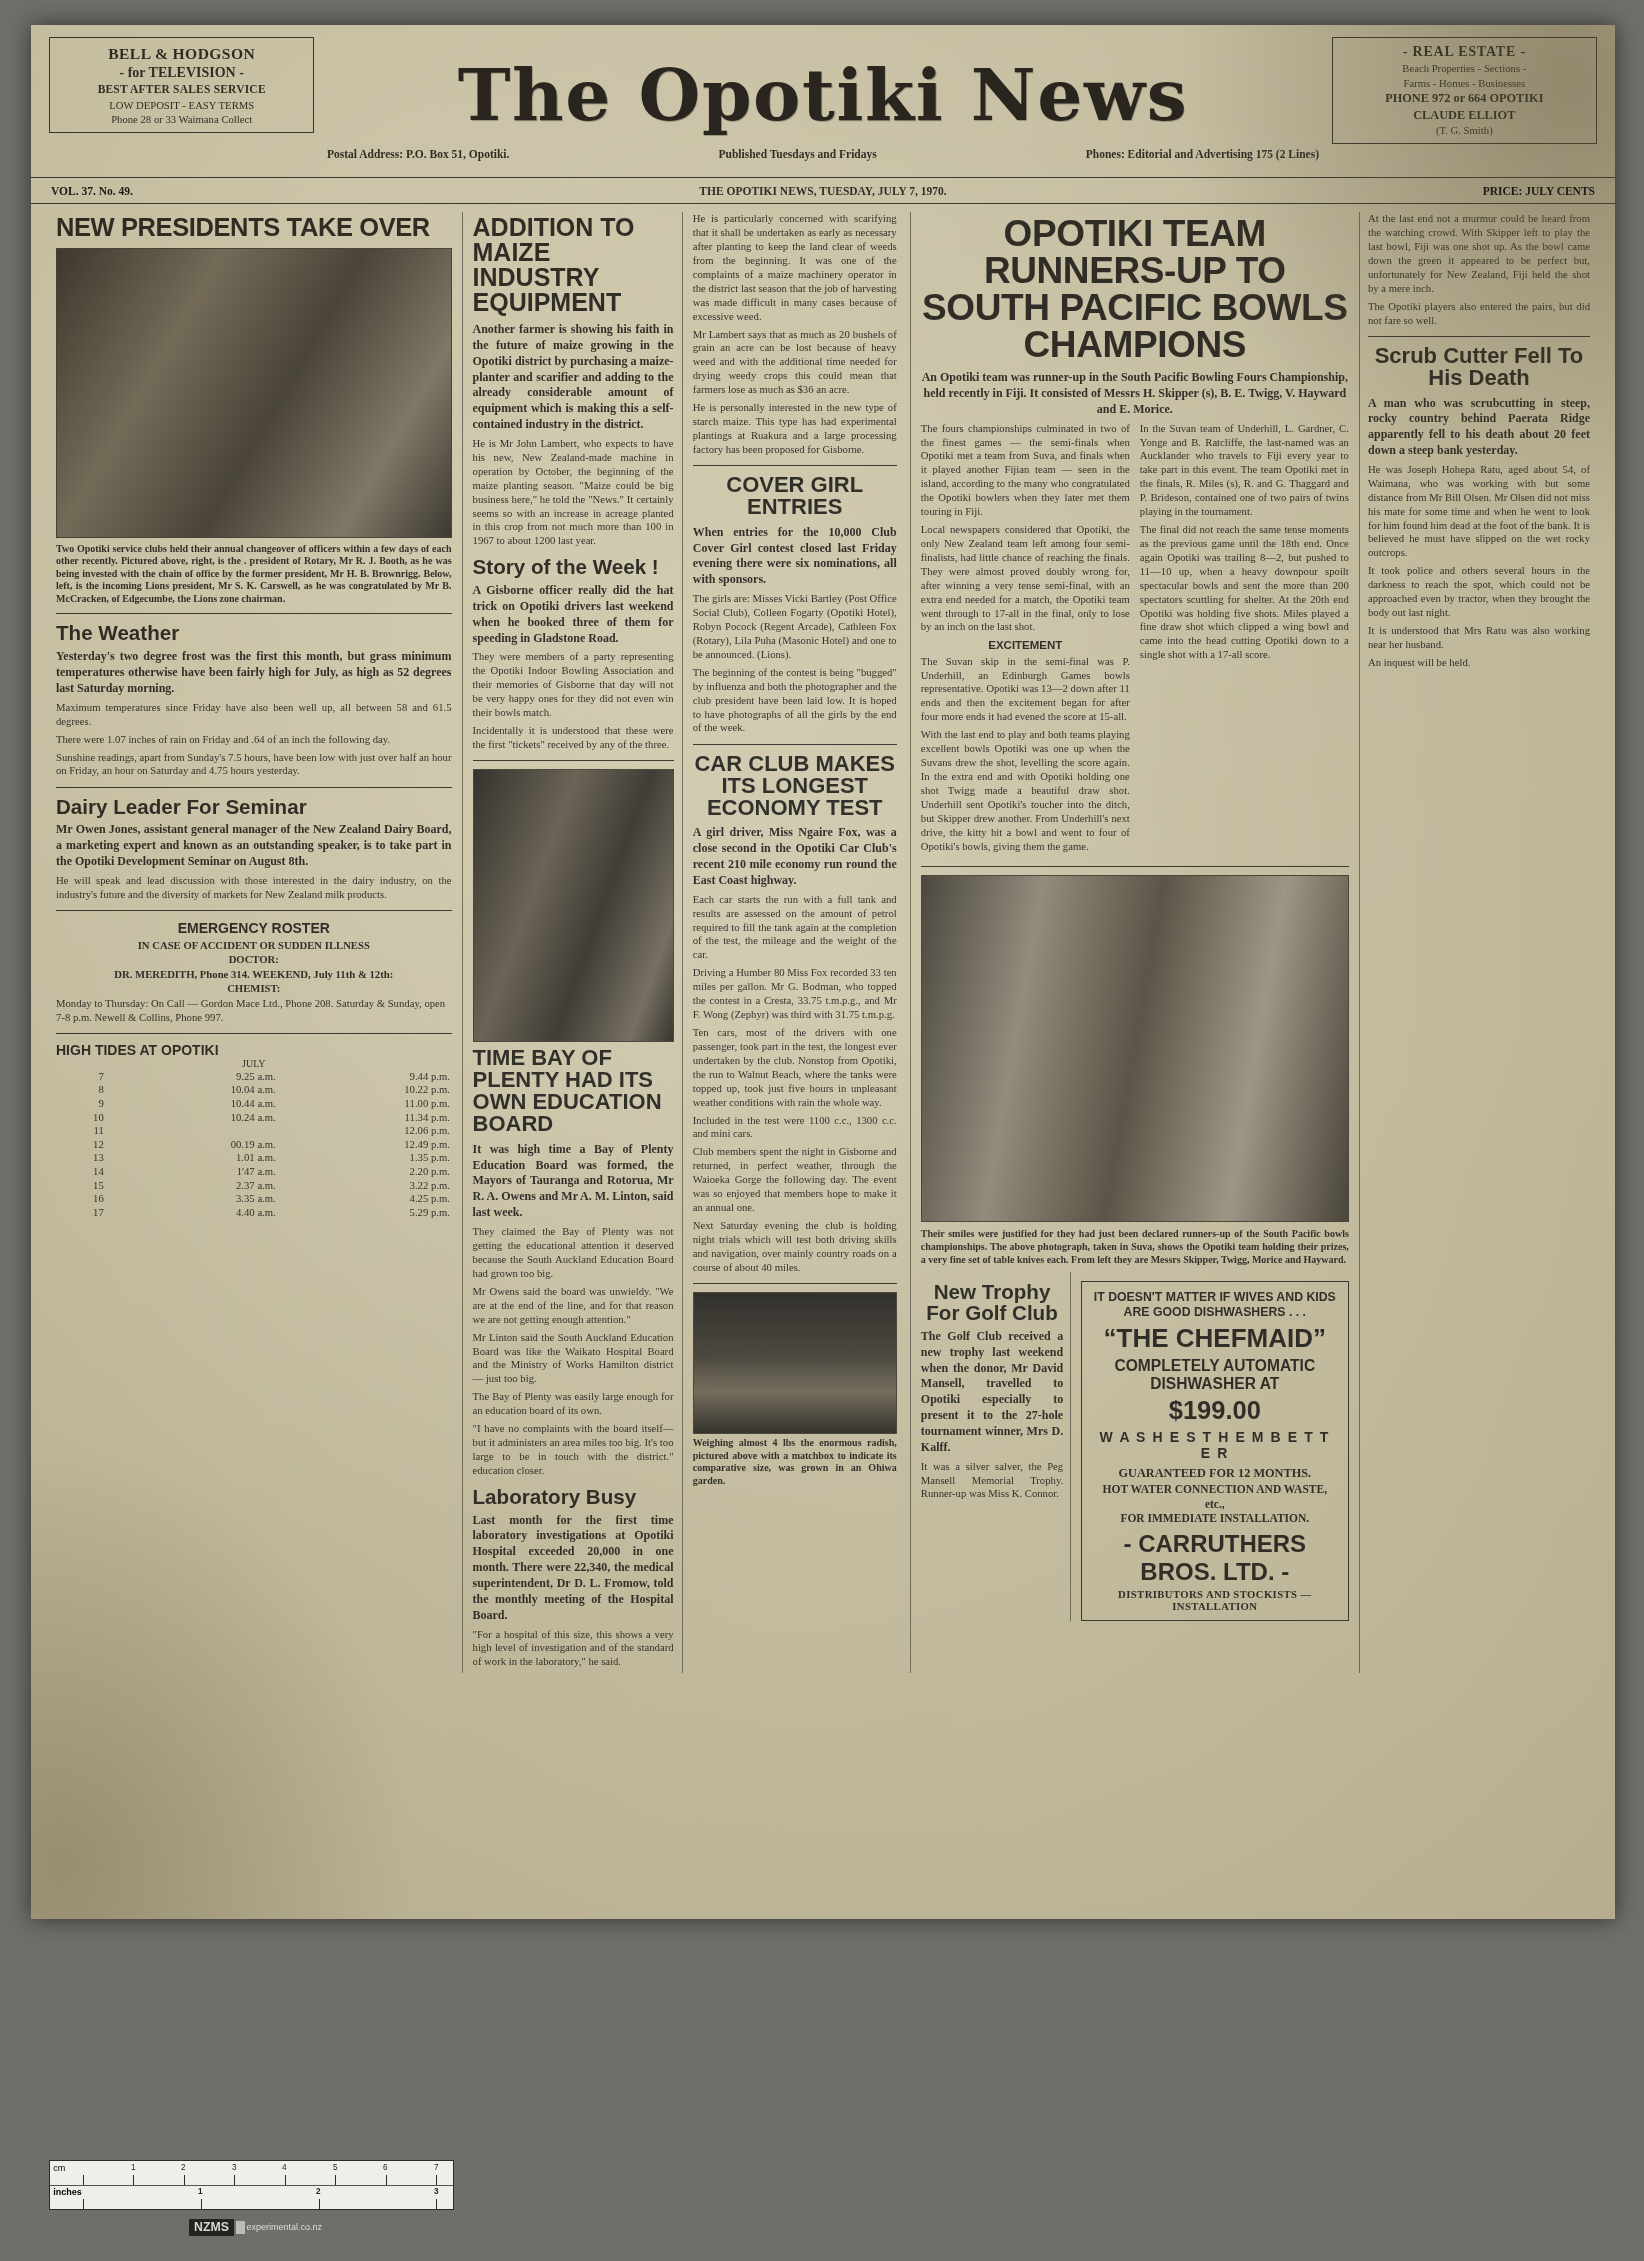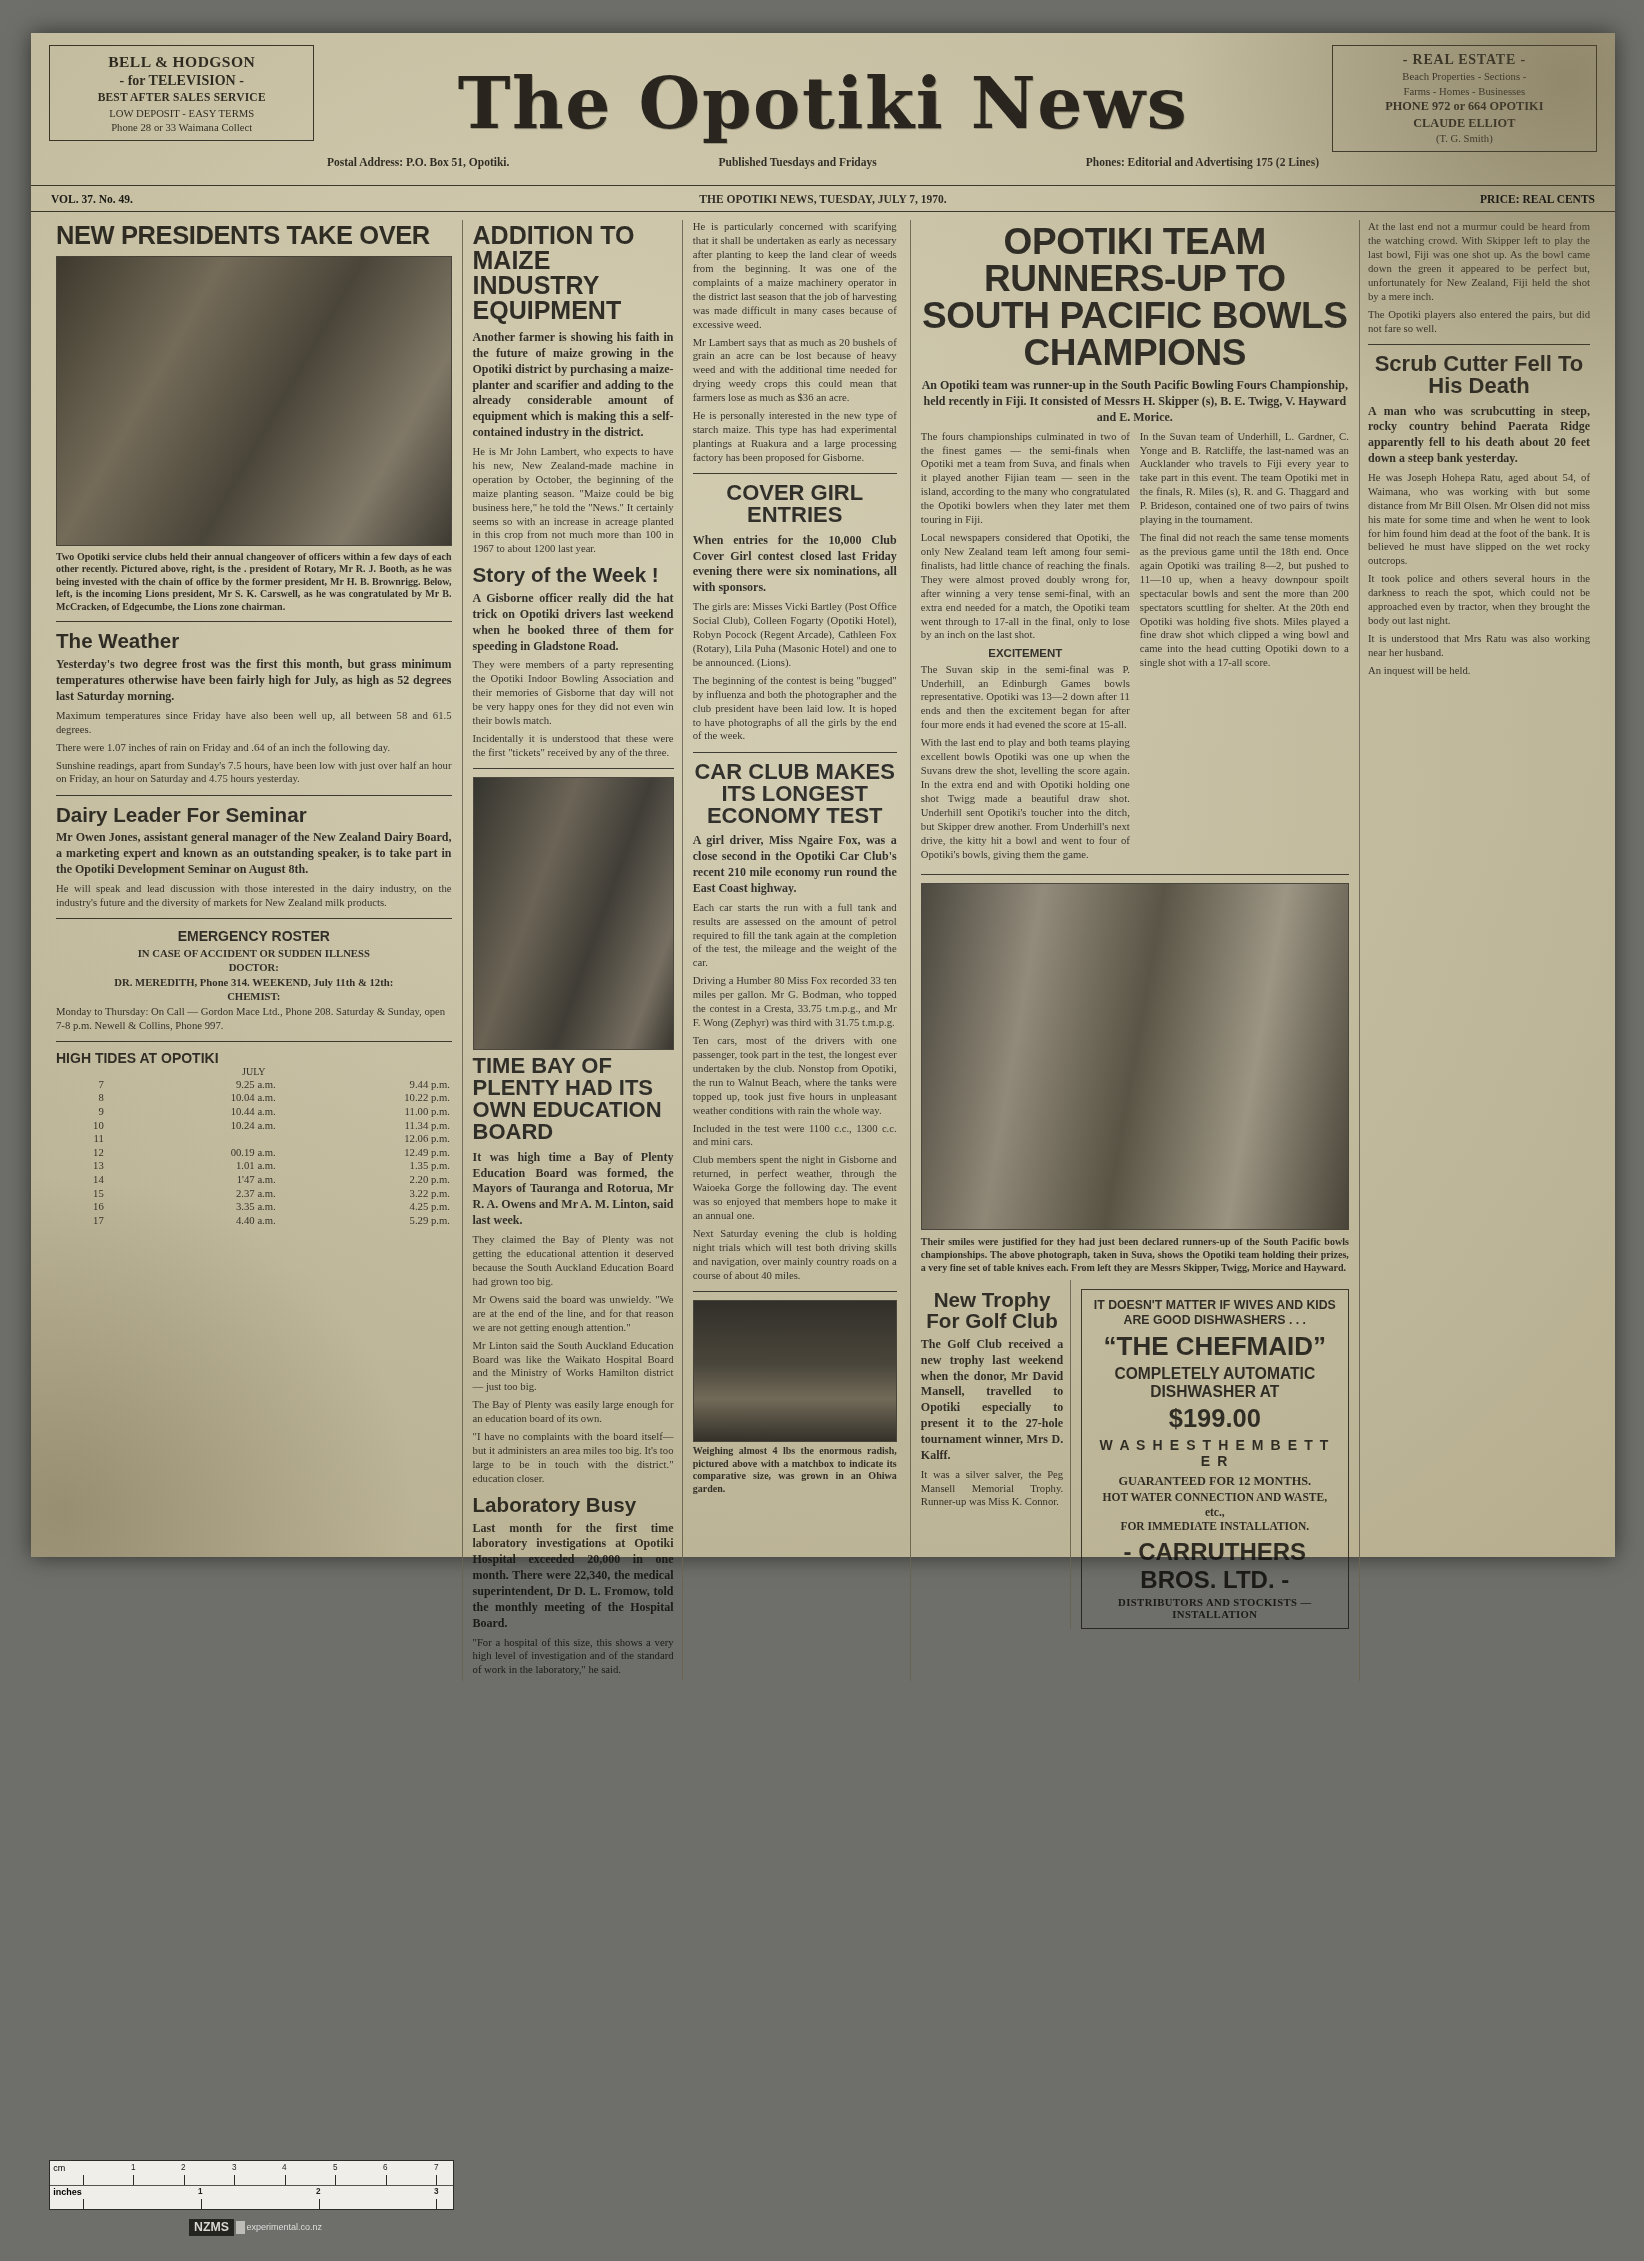--- a/index.html
+++ b/index.html
@@ -1,18 +1,18 @@
 <!DOCTYPE html>
 <html style="font-size:13px"><head>
 <meta charset="utf-8">
 <style>
   html,body{margin:0;padding:0;background:#6b6b68;}
   body{width:1645px;height:2261px;font-family:"Liberation Serif",serif;}
   #page{position:relative;width:1645px;height:2261px;background:#6e6e6a;overflow:hidden;}
-  #paper{position:absolute;left:31px;top:33px;width:1584px;height:1524px;
+  #paper{position:absolute;left:31px;top:25px;width:1584px;height:1894px;
          background:#cfc9ad;
          background-image:
            radial-gradient(ellipse at 20% 10%, #d8d2b6 0%, rgba(216,210,182,0) 55%),
            radial-gradient(ellipse at 85% 80%, #c7c0a2 0%, rgba(199,192,162,0) 60%),
            linear-gradient(160deg,#d4ceb2 0%,#cac3a6 45%,#c3bb9d 100%);
          box-shadow:0 0 21.4px rgba(0,0,0,.55);
          color:#1b1a16;}
   #paper:after{content:"";position:absolute;inset:0;pointer-events:none;
      background:
        radial-gradient(ellipse at 97% 3%, rgba(90,80,55,.45) 0%, rgba(90,80,55,0) 18%),
@@ -124,21 +124,21 @@
         <div class="r3">Farms - Homes - Businesses</div>
         <div class="r4">PHONE 972 or 664 OPOTIKI</div>
         <div class="r5">CLAUDE ELLIOT</div>
         <div class="r6">(T. G. Smith)</div>
       </div>
     </div>
 
     <div class="issueline">
       <span class="left">VOL. 37. No. 49.</span>
       <span class="mid">THE OPOTIKI NEWS, TUESDAY, JULY 7, 1970.</span>
-      <span class="right">PRICE: REAL CENTS</span>
+      <span class="right">PRICE: JULY CENTS</span>
     </div>
 
     <div class="cols">
 
       <div class="col c1">
         <h1 class="hl hl-newpres">NEW PRESIDENTS TAKE OVER</h1>
         <div class="photo p1"></div>
         <div class="cap">Two Opotiki service clubs held their annual changeover of officers within a few days of each other recently. Pictured above, right, is the . president of Rotary, Mr R. J. Booth, as he was being invested with the chain of office by the former president, Mr H. B. Brownrigg. Below, left, is the incoming Lions president, Mr S. K. Carswell, as he was congratulated by Mr B. McCracken, of Edgecumbe, the Lions zone chairman.</div>
         <hr class="rule2">
         <h2 class="sub">The Weather</h2>

